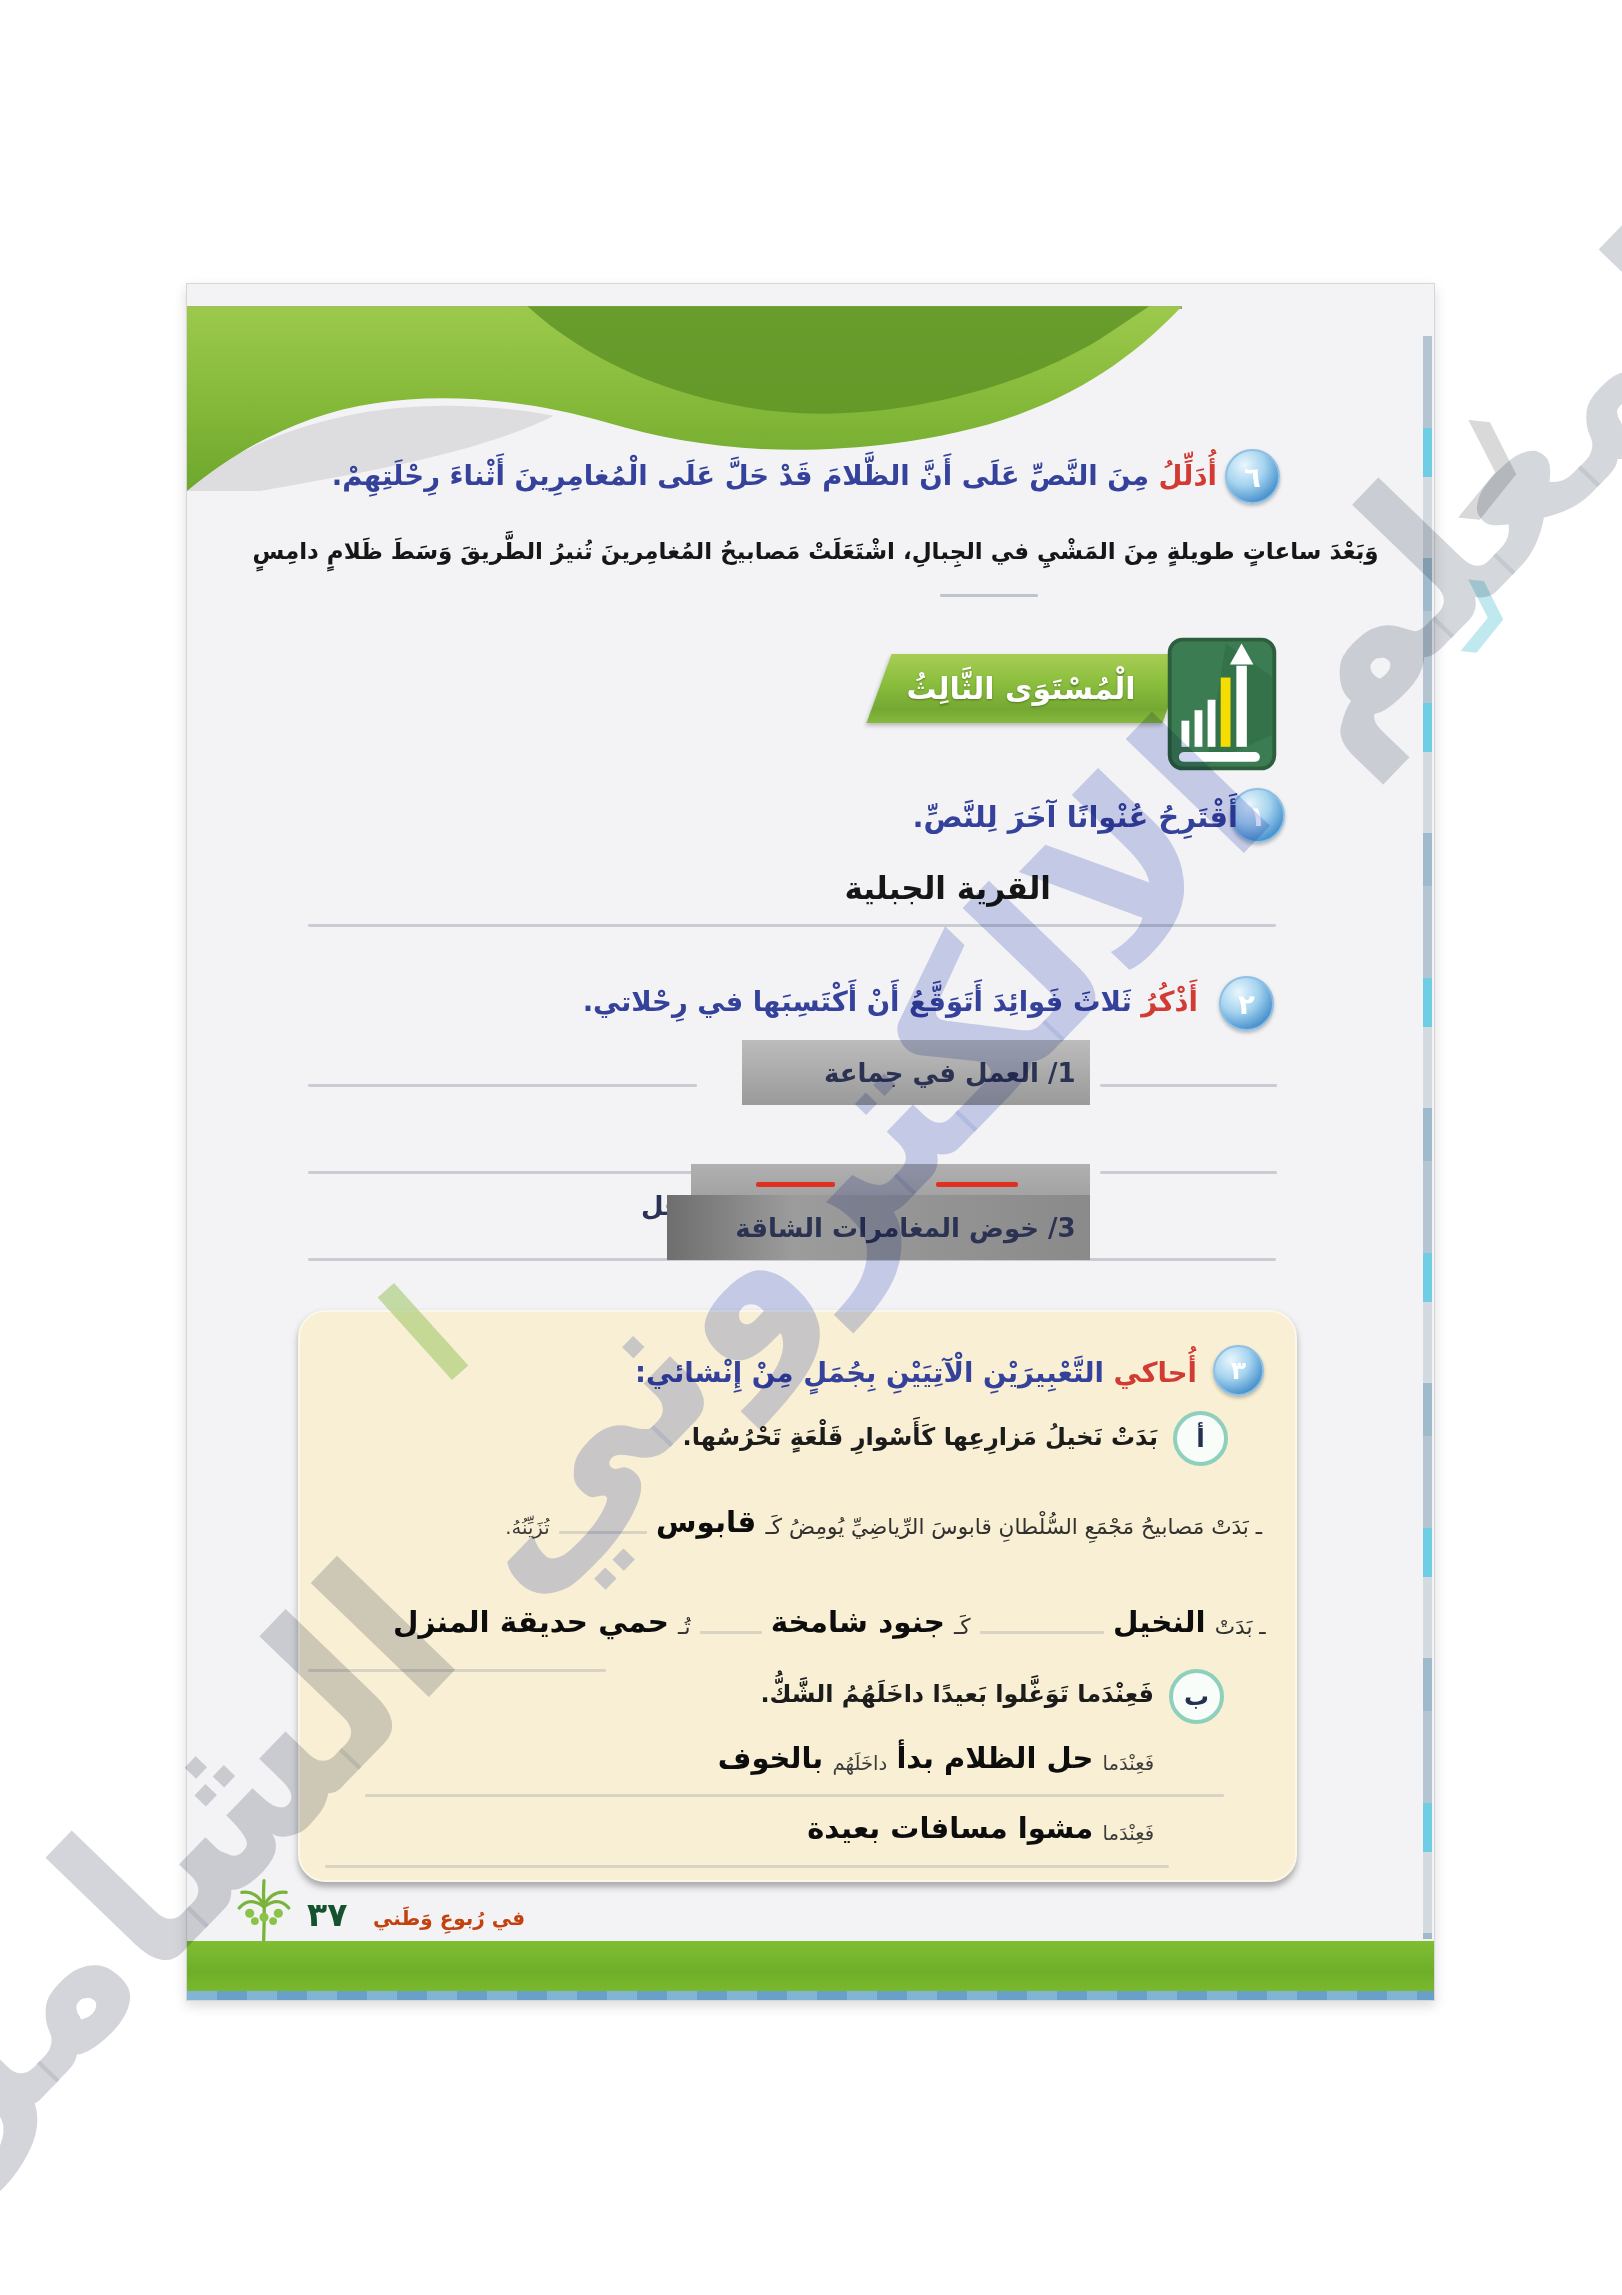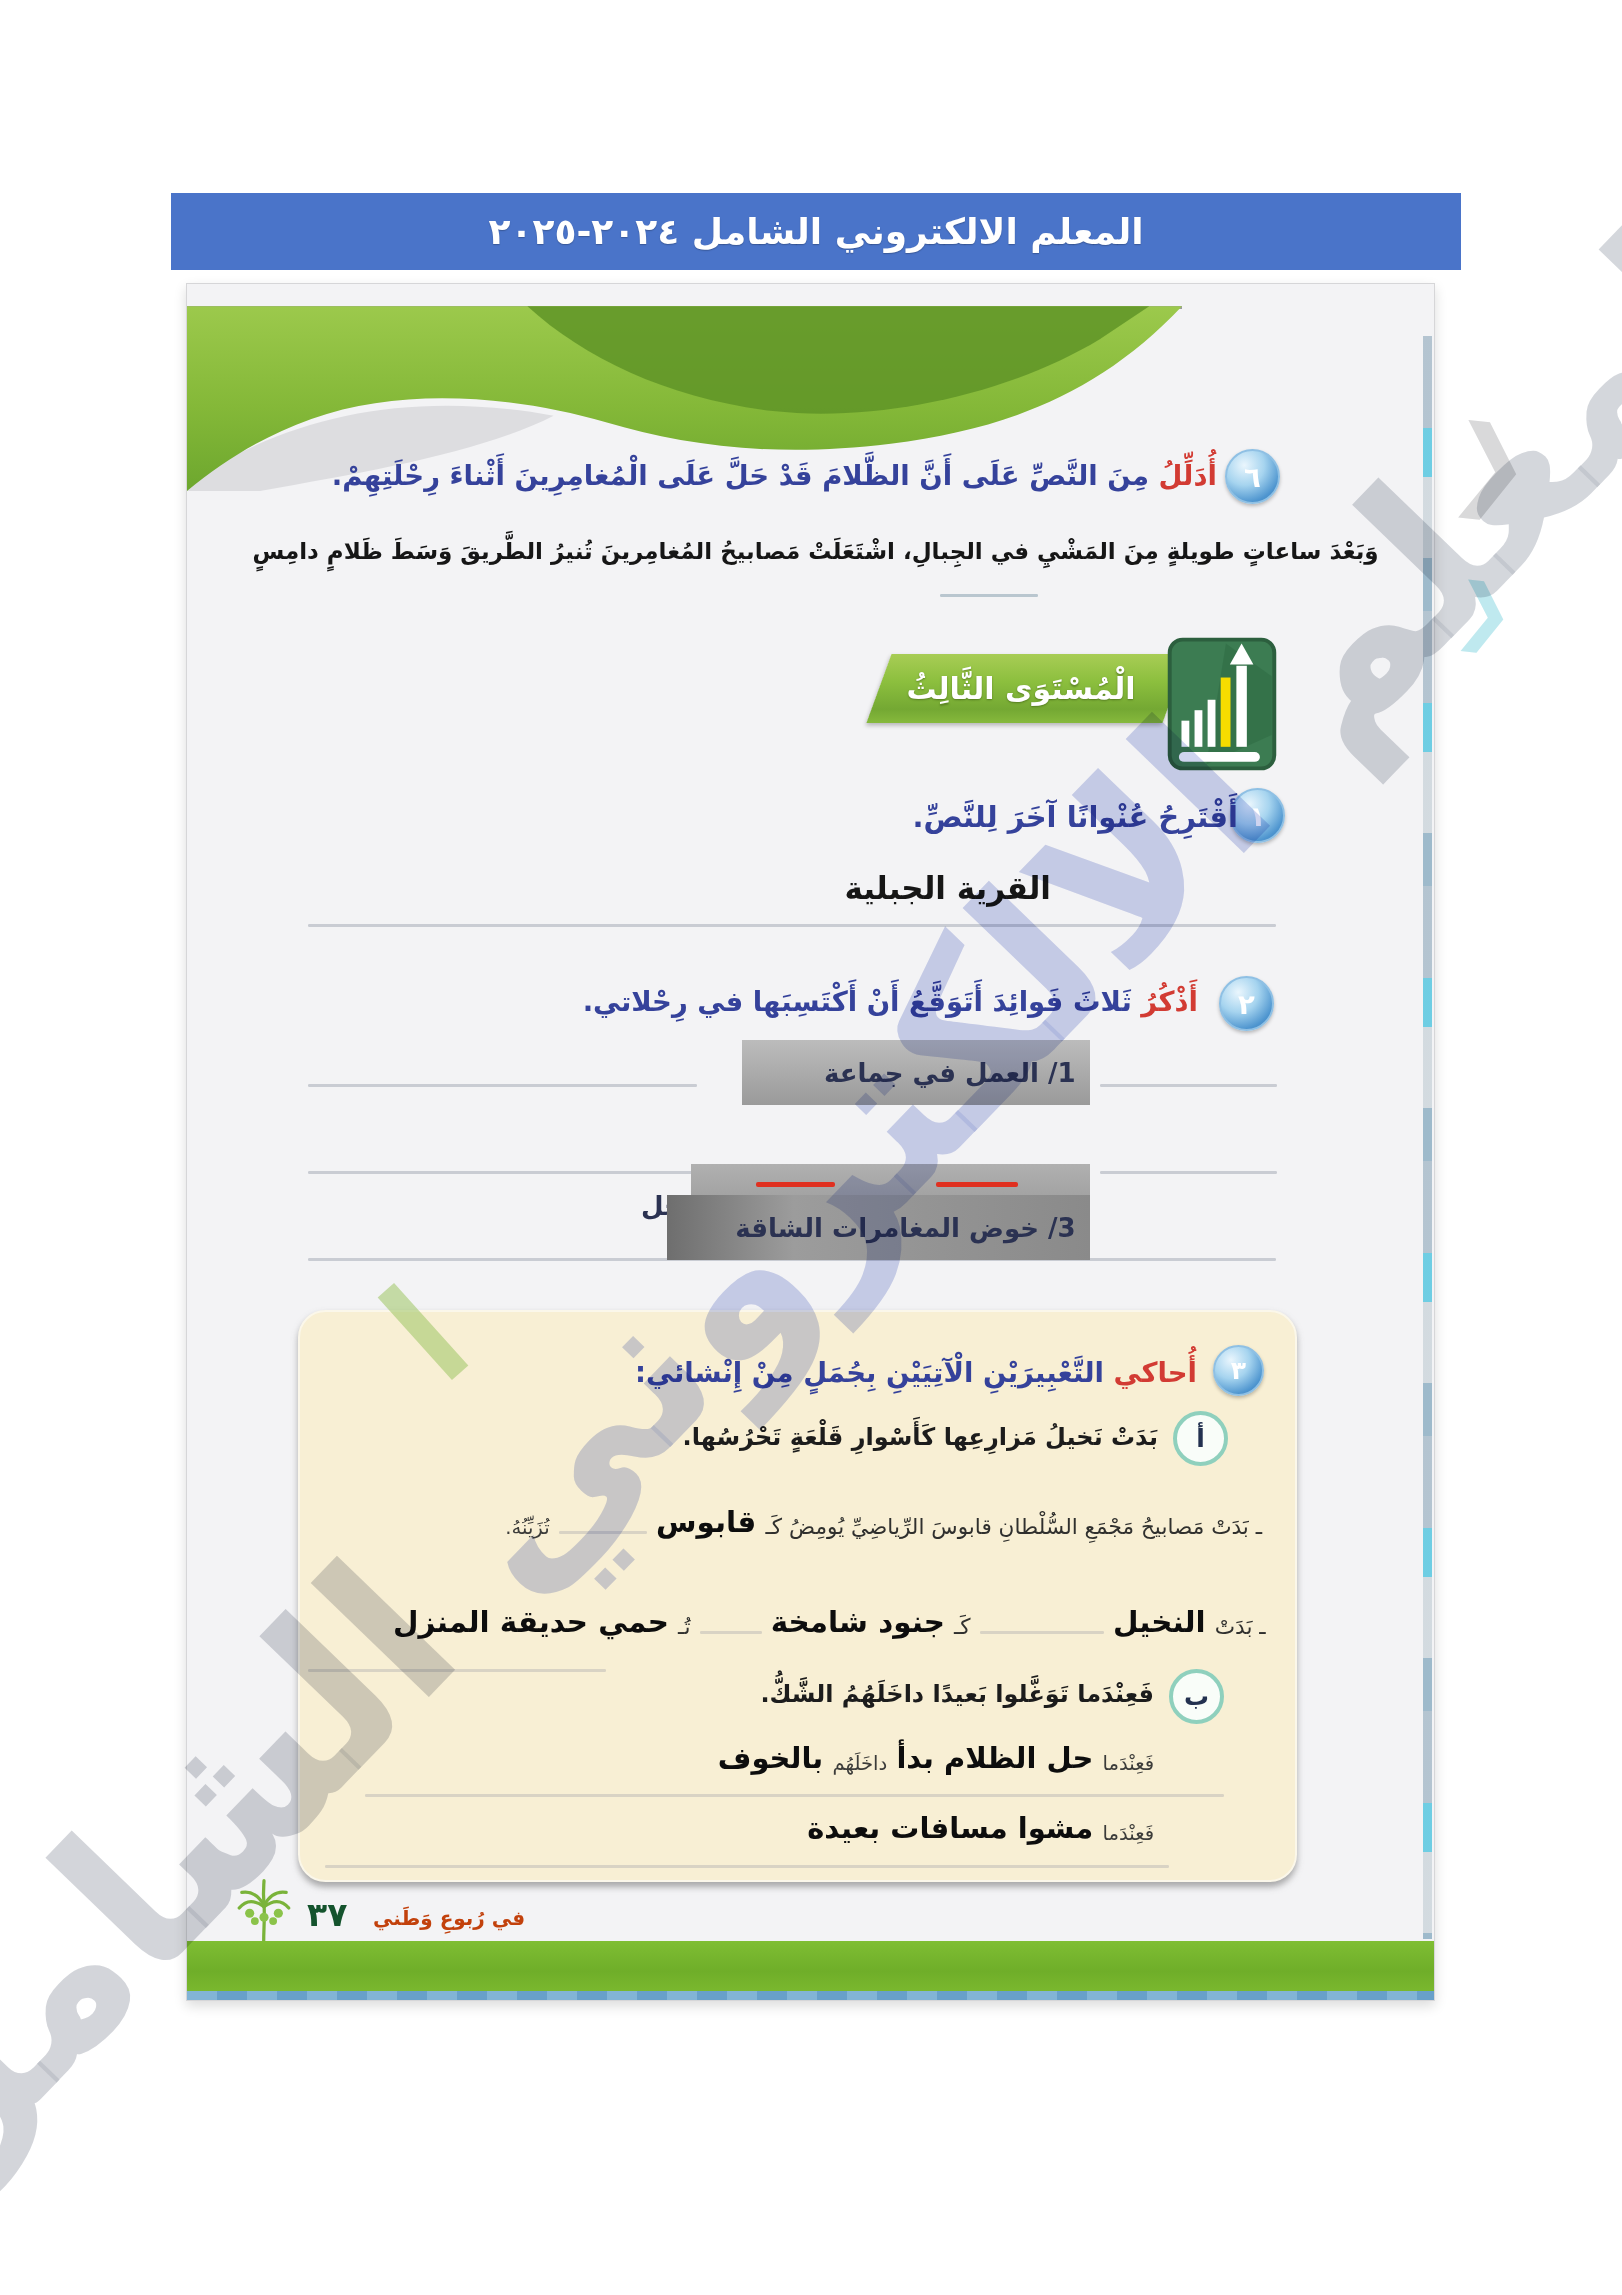--- a/index.html
+++ b/index.html
@@ -79,23 +79,20 @@
   .wm-accent-green{left:412px;top:1276px;width:22px;height:111px;background:#9cc462;opacity:.55;
                    transform:rotate(-42deg);z-index:51;pointer-events:none;}
   .chev{font-size:98px;color:#d9d9da;transform:rotate(6deg);z-index:2;}
   .chev2{font-size:72px;color:#bfe9ef;transform:rotate(6deg);z-index:2;}
 </style>
 </head>
 <body>
 
 <div id="root" style="--banner: #4a74c9; --qblue: #35429b; --qred: #d23b33; --green1: #8cbf3e; --green2: #679f2f; --cream: #f8efd4; --navy: #2b3252; --footer_green: #79b339;">
 
-  <div class="abs banner">
-    <div class="banner-title">المعلم الالكتروني الشامل ٢٠٢٤-٢٠٢٥</div>
-  </div>
 
   <div class="abs chev" style="left:1449px;top:406px;">❯</div>
   <div class="abs chev2" style="left:1454px;top:569px;">❯</div>
 
   <div class="abs scan">
 
     <div class="abs topline"></div>
 
     <svg class="abs" style="left:0;top:3.9px;" width="1247" height="203" viewBox="0 0 1905 310">
       <defs>

